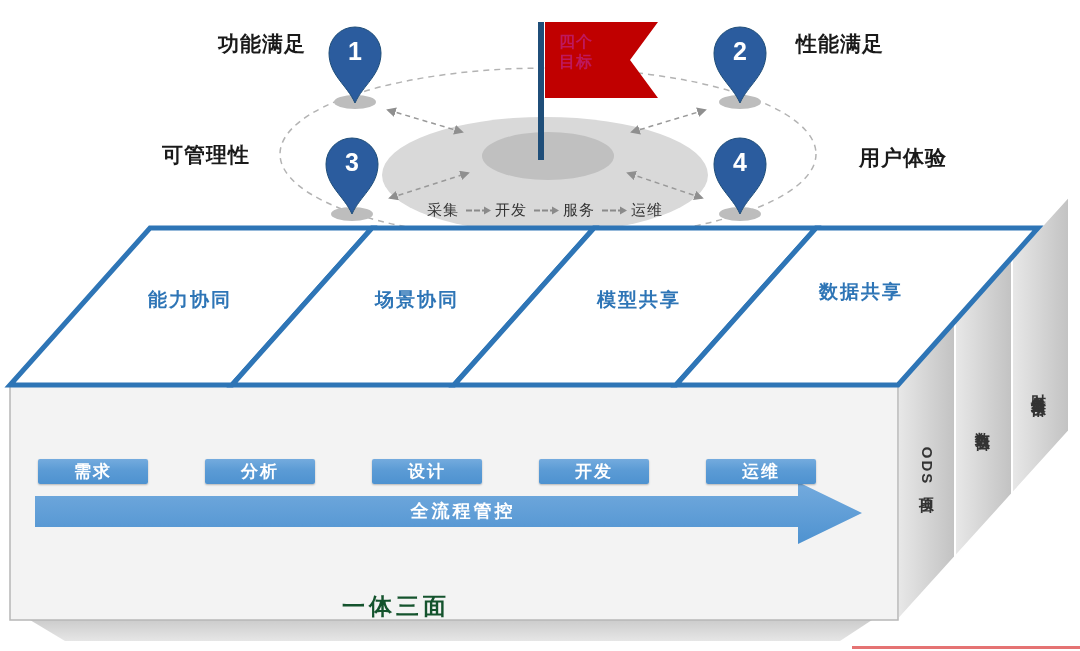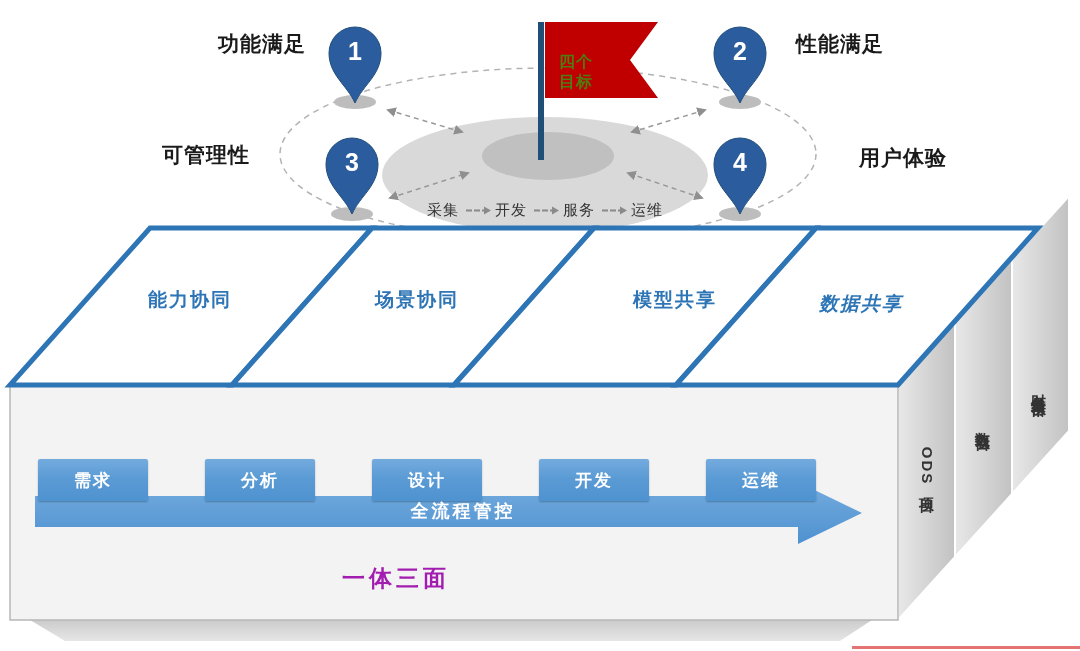--- a/index.html
+++ b/index.html
@@ -4,41 +4,41 @@
 <style>
   html,body{margin:0;padding:0;background:#ffffff;}
   .canvas{
     position:relative;width:1080px;height:651px;background:#ffffff;overflow:hidden;
     font-family:"Liberation Sans","DejaVu Sans",sans-serif;
   }
   .abs{position:absolute;}
   .center{transform:translate(-50%,-50%);white-space:nowrap;}
   .goal-label{font-size:21px;font-weight:bold;color:#1a1a1a;letter-spacing:1px;text-align:center;}
   .pin-number{font-size:25px;font-weight:bold;color:#ffffff;}
-  .flag-text{font-size:16px;font-weight:bold;color:#4d7c0f;line-height:1.25;letter-spacing:1px;margin-top:20px;}
+  .flag-text{font-size:16px;font-weight:bold;color:#be185d;line-height:1.25;letter-spacing:1px;}
   .process-row{display:flex;align-items:center;gap:7px;}
   .process-step{font-size:15px;color:#333333;letter-spacing:1px;}
   .dash-arrow{width:22px;height:0;border-top:2px dashed #8a8a8a;position:relative;}
   .dash-arrow::after{
     content:"";position:absolute;right:-3px;top:-5px;
     border-left:7px solid #8a8a8a;border-top:4px solid transparent;border-bottom:4px solid transparent;
   }
   .cell-label{font-size:19px;font-weight:bold;color:#2E75B6;letter-spacing:2px;}
   .slab-label{
     writing-mode:vertical-rl;text-orientation:mixed;
     font-size:15px;font-weight:bold;color:#333333;letter-spacing:2px;
   }
   .stage-button{
-    width:110px;height:42px;display:flex;align-items:center;justify-content:center;
+    width:110px;height:25px;display:flex;align-items:center;justify-content:center;
     background:linear-gradient(180deg,#74abde 0%,#5B9BD5 45%,#4e92d0 100%);
     color:#ffffff;font-size:17px;font-weight:bold;letter-spacing:2px;
     border-radius:2px;box-shadow:0 1px 2px rgba(0,0,0,0.25);
   }
   .flow-arrow-label{font-size:18px;font-weight:bold;color:#ffffff;letter-spacing:3px;margin-left:16px;}
-  .caption{font-size:23px;font-weight:bold;color:#a21caf;letter-spacing:4px;}
+  .caption{font-size:23px;font-weight:bold;color:#14532d;letter-spacing:4px;margin-top:28px;}
 </style>
 </head>
 <body>
 
 <div class="canvas">
 
   <svg class="abs" style="left:0;top:0;" width="1080" height="651" viewBox="0 0 1080 651">
     <defs>
       <marker id="mA" viewBox="0 0 10 10" refX="8" refY="5" markerWidth="6.5" markerHeight="6.5" orient="auto-start-reverse">
         <path d="M0,0 L10,5 L0,10 Z" fill="#8f8f8f"></path>
@@ -116,22 +116,22 @@
     <span class="dash-arrow"></span>
     <span class="process-step">开发</span>
     <span class="dash-arrow"></span>
     <span class="process-step">服务</span>
     <span class="dash-arrow"></span>
     <span class="process-step">运维</span>
   </div>
 
   <div class="abs center cell-label" style="left:190px;top:300px;">能力协同</div>
   <div class="abs center cell-label" style="left:417px;top:300px;">场景协同</div>
-  <div class="abs center cell-label" style="left:675px;top:300px;">模型共享</div>
-  <div class="abs center cell-label" style="left:861px;top:304px;font-style:italic;">数据共享</div>
+  <div class="abs center cell-label" style="left:639px;top:300px;">模型共享</div>
+  <div class="abs center cell-label" style="left:861px;top:292px;">数据共享</div>
 
   <div class="abs center slab-label" style="left:926px;top:468px;">ODS项目</div>
   <div class="abs center slab-label" style="left:982px;top:424px;">数仓项目</div>
   <div class="abs center slab-label" style="left:1038px;top:388px;">财务集市项目</div>
 
   <div class="abs stage-button" style="left:38px;top:459px;">需求</div>
   <div class="abs stage-button" style="left:205px;top:459px;">分析</div>
   <div class="abs stage-button" style="left:372px;top:459px;">设计</div>
   <div class="abs stage-button" style="left:539px;top:459px;">开发</div>
   <div class="abs stage-button" style="left:706px;top:459px;">运维</div>

